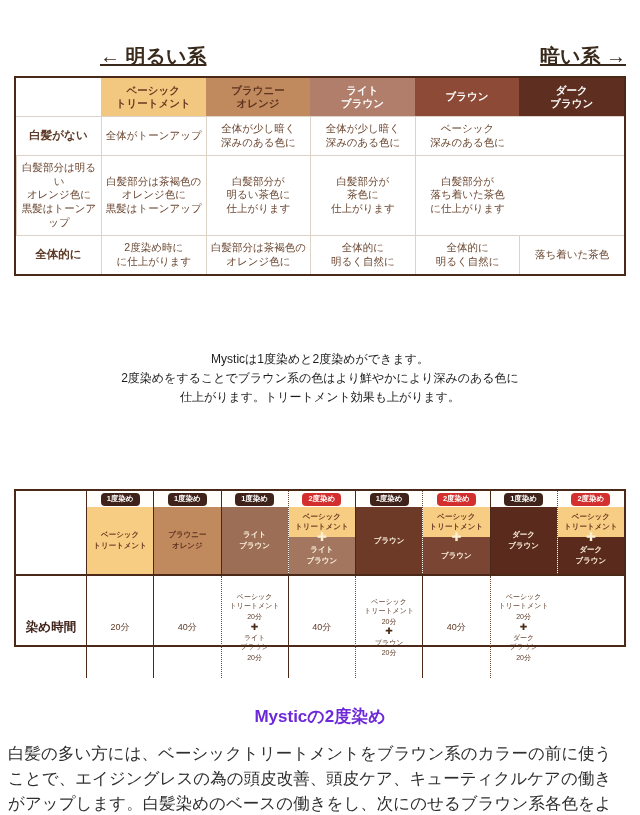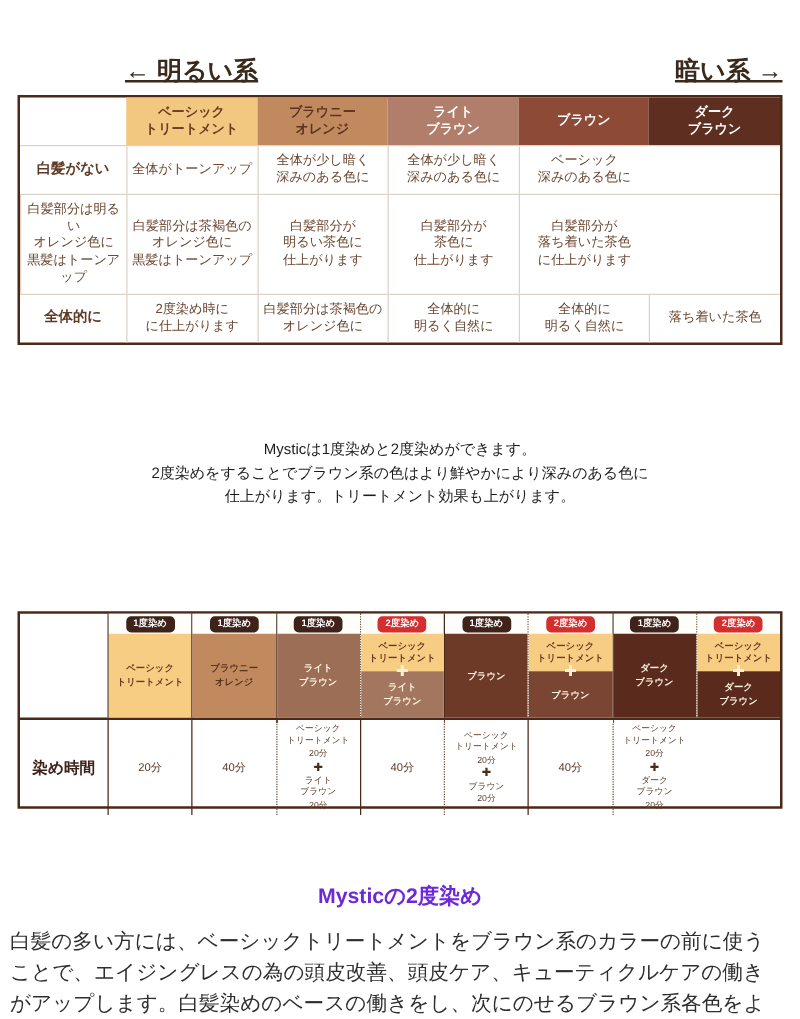--- a/index.html
+++ b/index.html
@@ -71,21 +71,21 @@
   .splitb { position: relative; flex-direction: column; align-items: stretch; padding: 0; }
   .stop { height: 30px; display: flex; align-items: center; justify-content: center; text-align: center; white-space: pre-line; }
   .sbot { flex: 1; display: flex; align-items: center; justify-content: center; text-align: center; white-space: pre-line; }
   .plus { font-style: normal; }
   .plus.light {
     position: absolute; top: 30px; left: 50%; transform: translate(-50%, -50%);
     color: #fbf0d2; font-size: 12px; font-weight: bold; line-height: 1;
   }
   .tcell {
     align-items: center; justify-content: center; text-align: center;
-    font-size: 9px; color: #5d3a26; padding: 3px 1px;
+    font-size: 9px; color: #5d3a26; padding: 16px 1px;
   }
   .tcell.combo { gap: 1.5px; font-size: 7px; line-height: 1.3; }
   .tcell .cname, .tcell .ctime { white-space: pre-line; }
   .plus.dark { color: #4a2b18; font-size: 9px; font-weight: bold; line-height: 1; }
   .rlabel2 {
     font-weight: bold; font-size: 12.5px; color: #3f221a;
     align-items: center; justify-content: center; text-align: center;
   }
   
   .bheading { margin-top: 58px; text-align: center; font-weight: bold; font-size: 17px; color: #6d28d9; }

